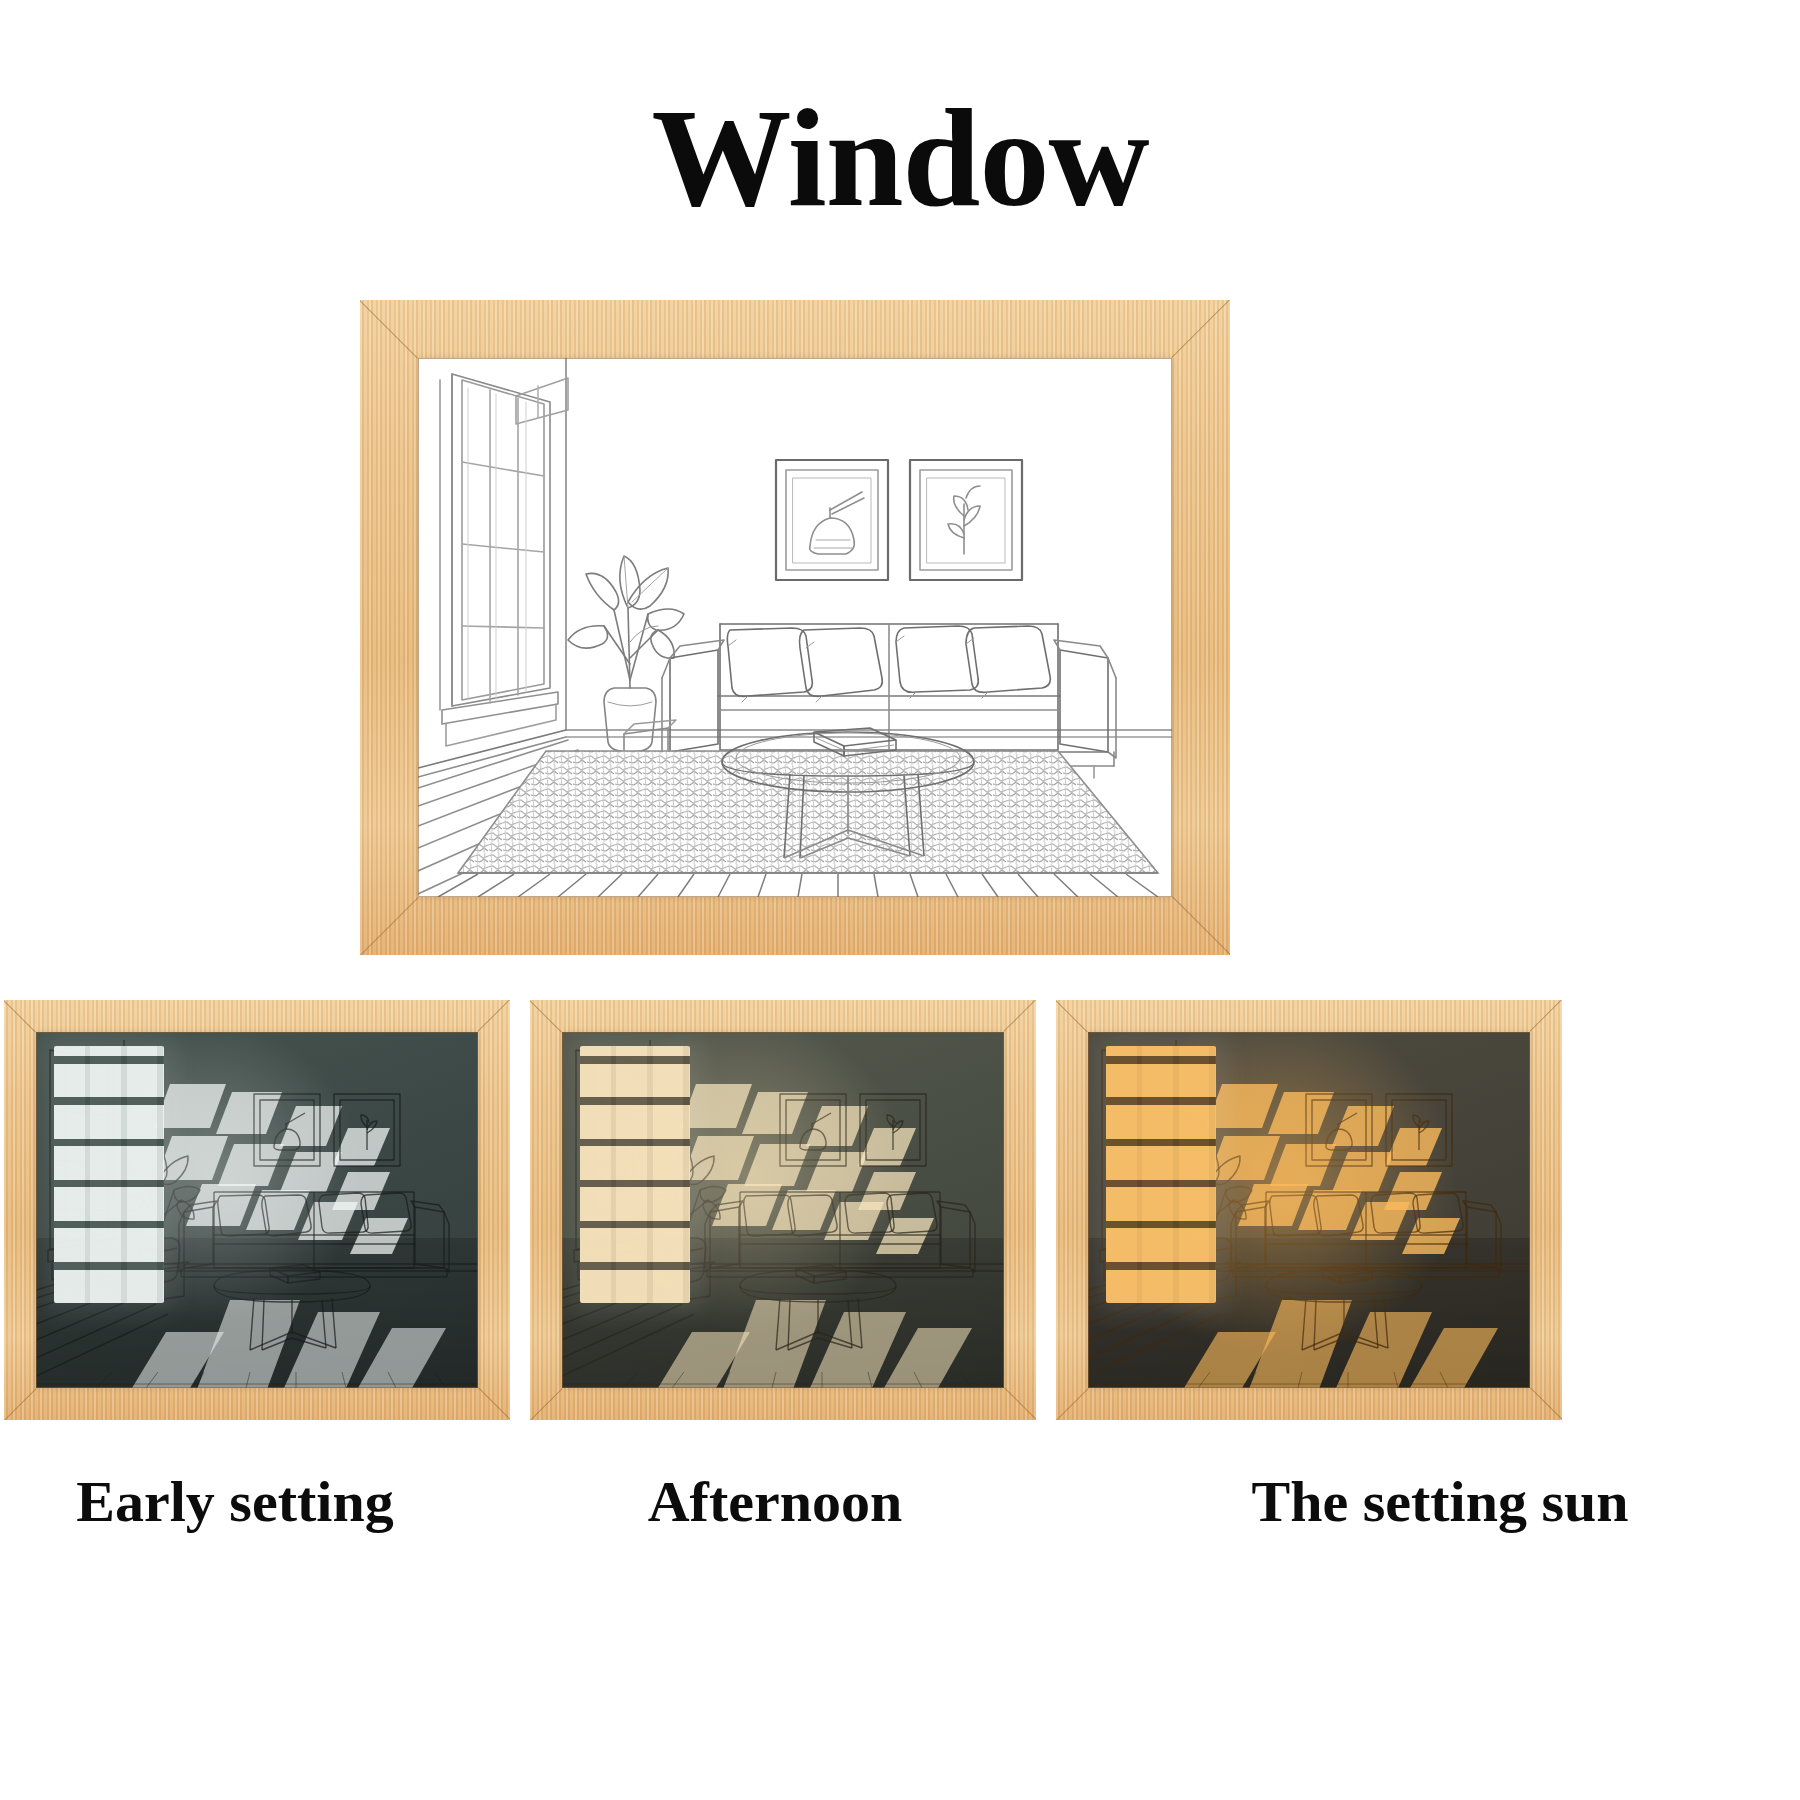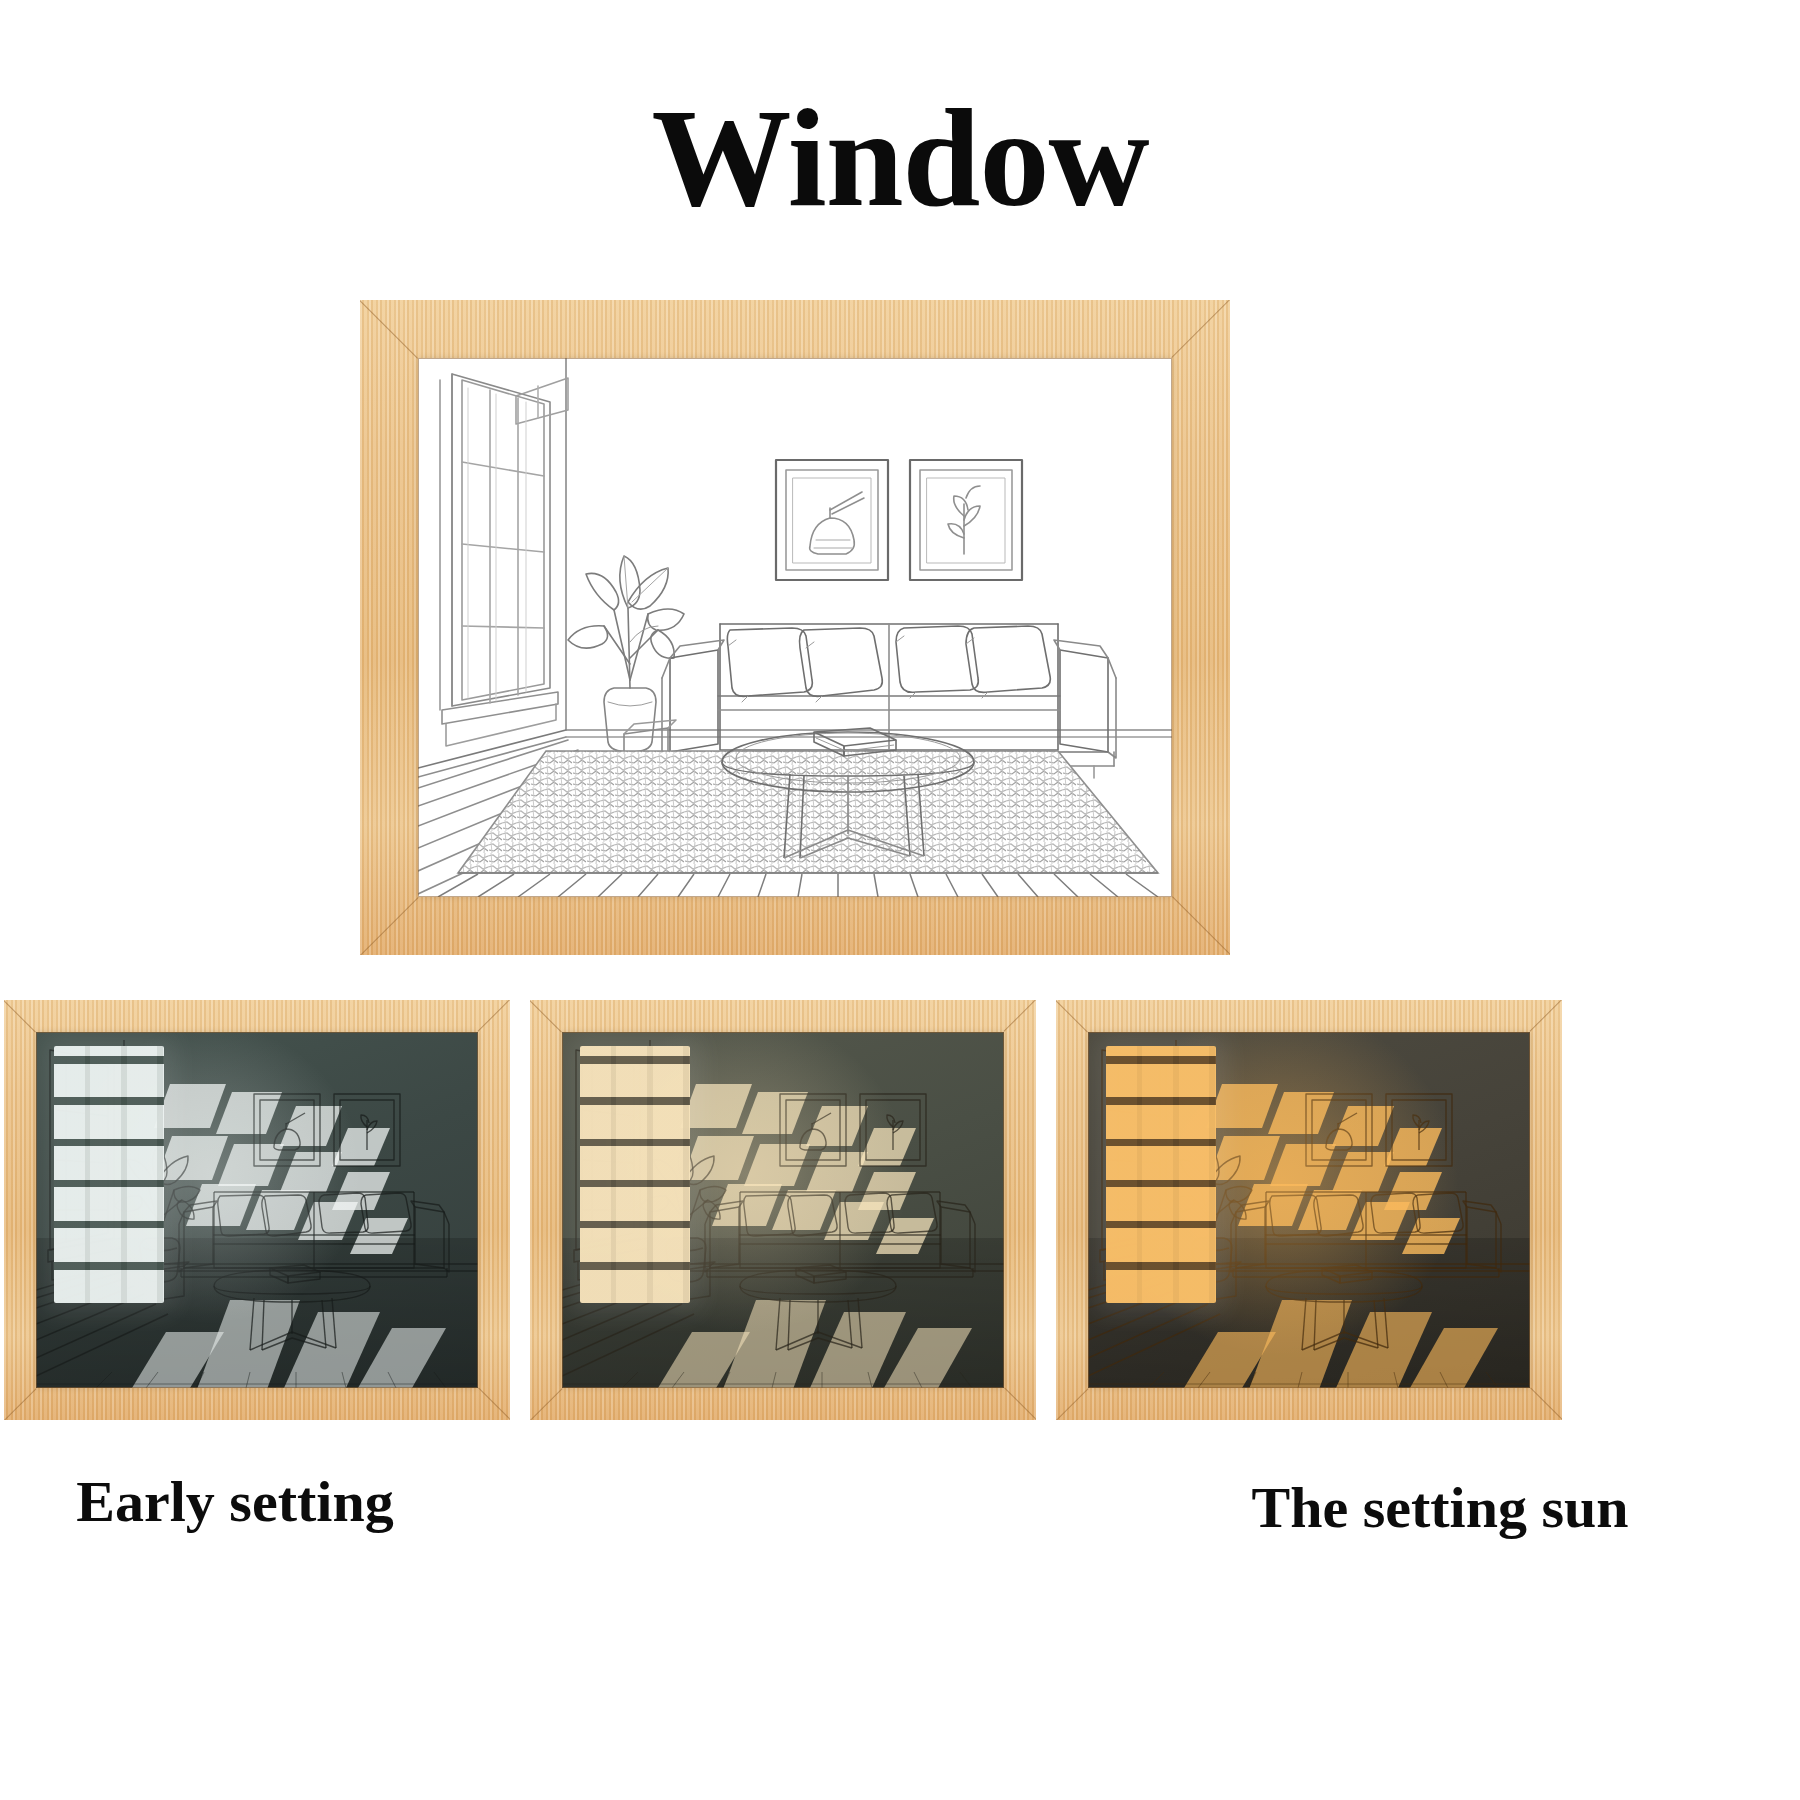--- a/index.html
+++ b/index.html
@@ -456,20 +456,21 @@
           </svg>
           <div class="wash"></div>
         </div>
     </div>
   <div class="mitre" style="left: 0px; top: 0px; width: 45.2548px; transform: rotate(45deg);"></div>
       <div class="mitre" style="left: 506px; top: 0px; width: 45.2548px; transform: rotate(135deg);"></div>
       <div class="mitre" style="left: 0px; top: 420px; width: 45.2548px; transform: rotate(-45deg);"></div>
       <div class="mitre" style="left: 506px; top: 420px; width: 45.2548px; transform: rotate(-135deg);"></div>
       <div style="position: absolute; inset: 32px; box-shadow: rgba(140, 95, 45, 0.55) 0px 0px 0px 1px inset, rgba(0, 0, 0, 0.12) 0px 0px 6px; pointer-events: none;"></div>
     </div>
+  <div class="cap" style="left:540px;top:1468px;width:470px;">Afternoon</div>
 
   <div class="frame" id="v2" style="left:1056px;top:1000px;width:506px;height:420px;">
     <div class="wood"></div>
     <div class="art" style="left:32px;top:32px;right:32px;bottom:32px;">
       <div class="lit lit2">
           <svg viewBox="0 0 442 356" preserveAspectRatio="none" style="position: absolute; inset: 0px; width: 100%; height: 100%;">
             <g>
               <path d="M134 52 L190 52 L174 96 L118 96 Z" fill="rgba(250,186,92,0.80)"></path>
               <path d="M196 60 L246 60 L230 102 L180 102 Z" fill="rgba(250,186,92,0.80)"></path>
               <path d="M136 104 L192 104 L176 148 L120 148 Z" fill="rgba(250,186,92,0.80)"></path>
@@ -576,21 +577,21 @@
           </svg>
           <div class="wash"></div>
         </div>
     </div>
   <div class="mitre" style="left: 0px; top: 0px; width: 45.2548px; transform: rotate(45deg);"></div>
       <div class="mitre" style="left: 506px; top: 0px; width: 45.2548px; transform: rotate(135deg);"></div>
       <div class="mitre" style="left: 0px; top: 420px; width: 45.2548px; transform: rotate(-45deg);"></div>
       <div class="mitre" style="left: 506px; top: 420px; width: 45.2548px; transform: rotate(-135deg);"></div>
       <div style="position: absolute; inset: 32px; box-shadow: rgba(140, 95, 45, 0.55) 0px 0px 0px 1px inset, rgba(0, 0, 0, 0.12) 0px 0px 6px; pointer-events: none;"></div>
     </div>
-  <div class="cap" style="left:1090px;top:1468px;width:700px;margin-top:6px;">The setting sun</div>
+  <div class="cap" style="left:1090px;top:1468px;width:700px;">The setting sun</div>
 
 </div>
 
 <style>
 
 .lit{position:absolute;inset:0;overflow:hidden;}
 
 
 .lit0{background:linear-gradient(160deg,#46544f 0%,#3c4845 45%,#333d3b 100%);}
 .lit1{background:linear-gradient(160deg,#55584c 0%,#4a4f45 45%,#3e4239 100%);}

